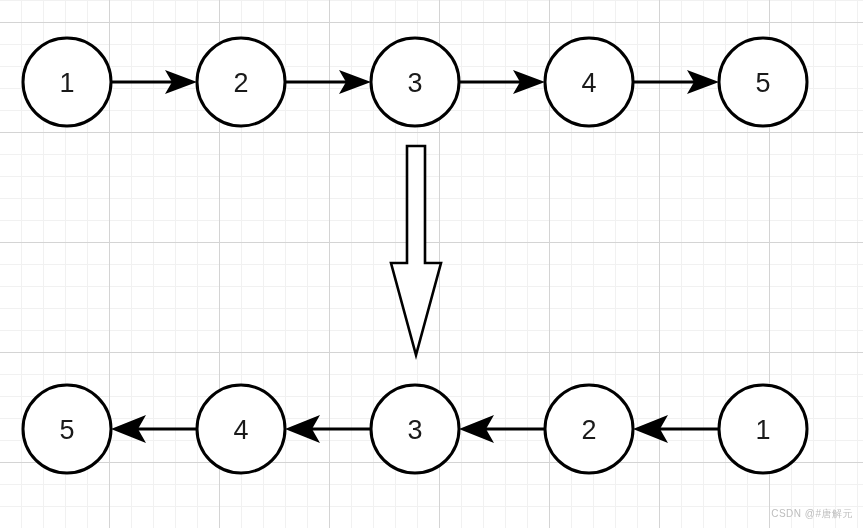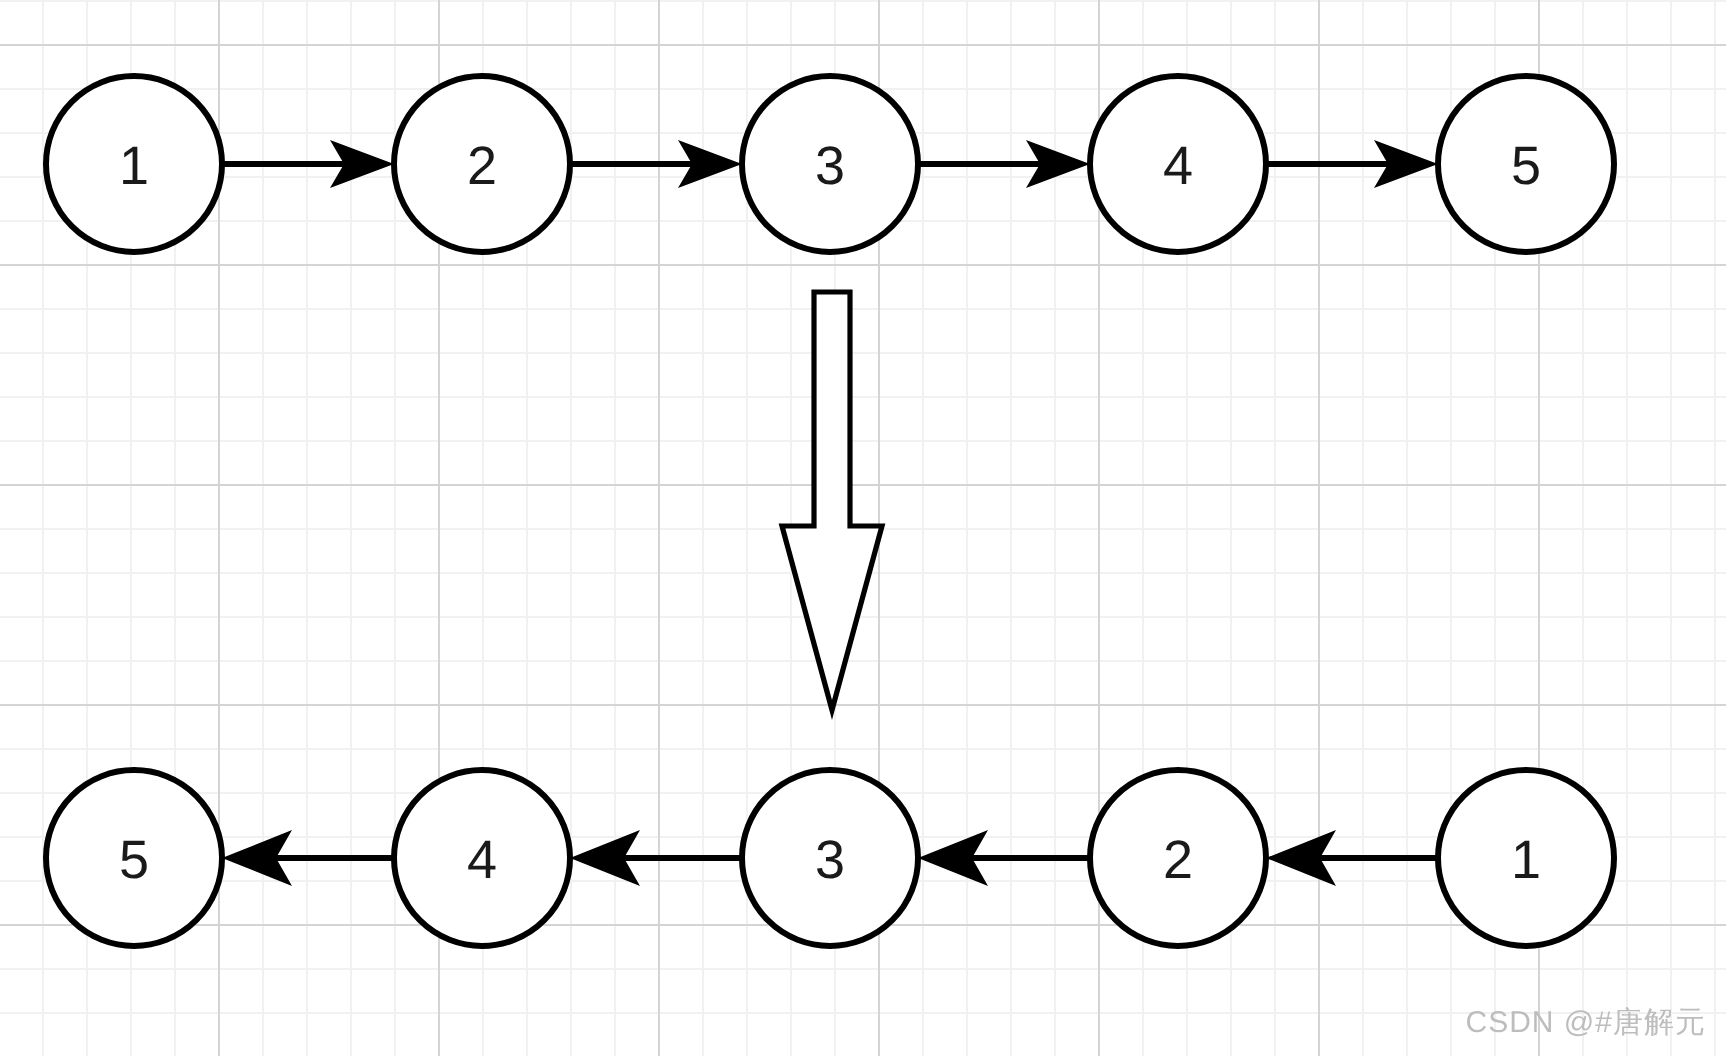--- a/index.html
+++ b/index.html
@@ -65,21 +65,21 @@
     stroke: #000000;
     stroke-width: 2.6;
     stroke-linejoin: miter;
   }
   #watermark {
     position: absolute;
     right: 10px;
     bottom: 7px;
     color: #bdbdbd;
     font-family: "Liberation Sans", sans-serif;
-    font-size: 15px;
+    font-size: 10px;
     letter-spacing: 0.5px;
     white-space: nowrap;
     user-select: none;
   }
 </style>
 </head>
 <body>
 
 <div id="canvas">
 

